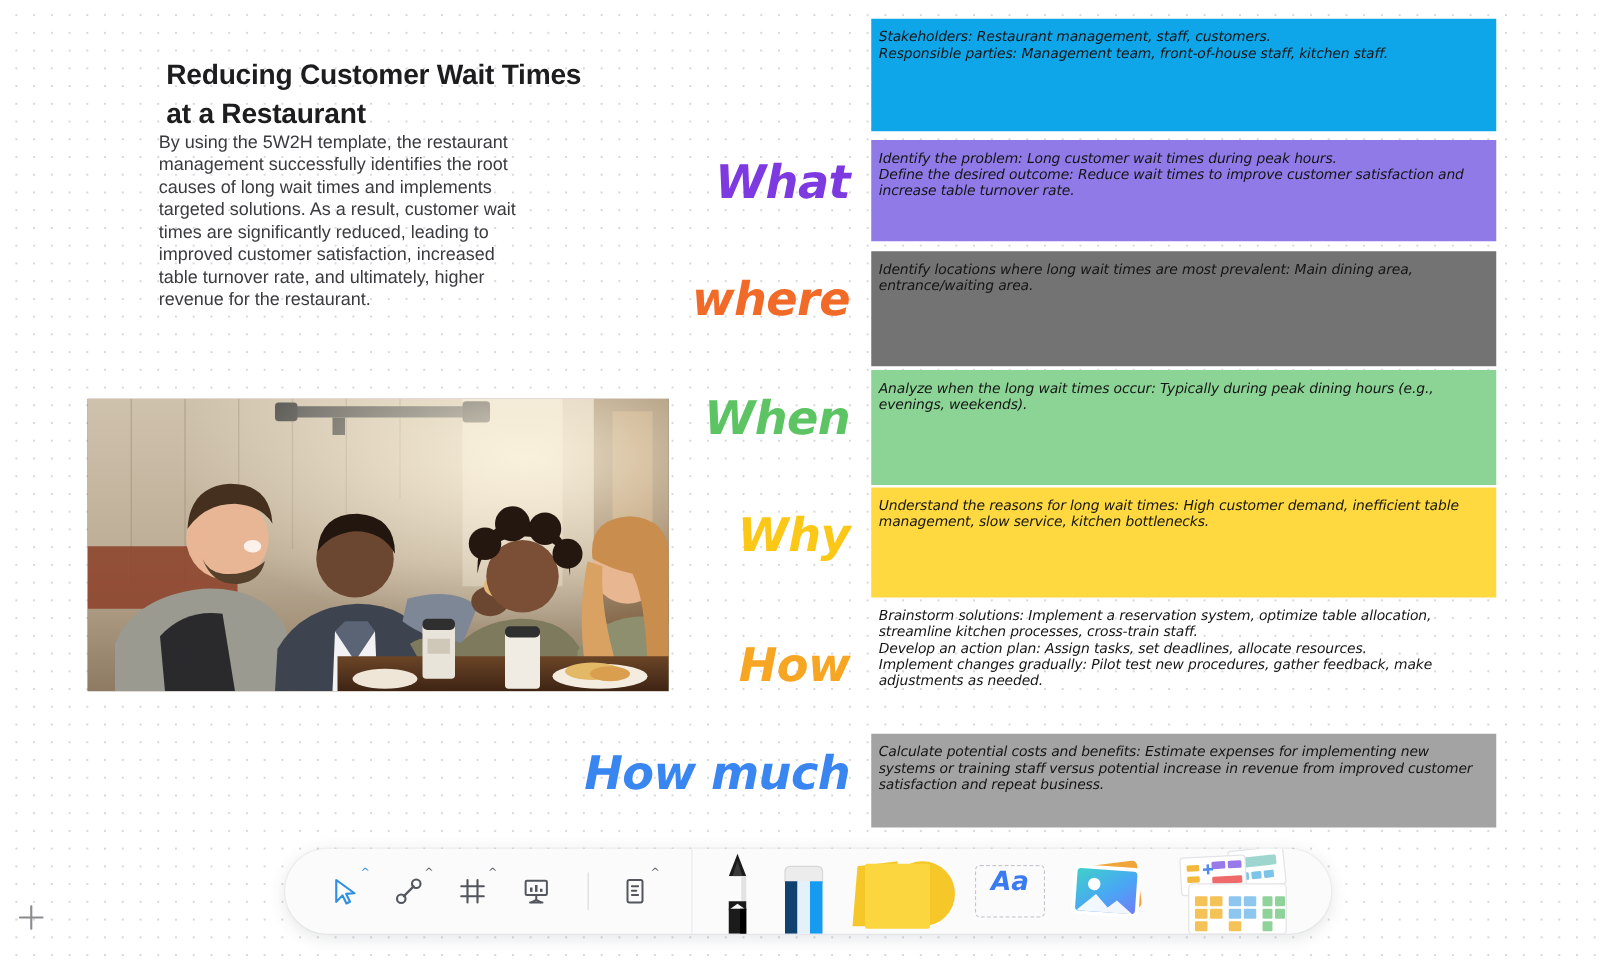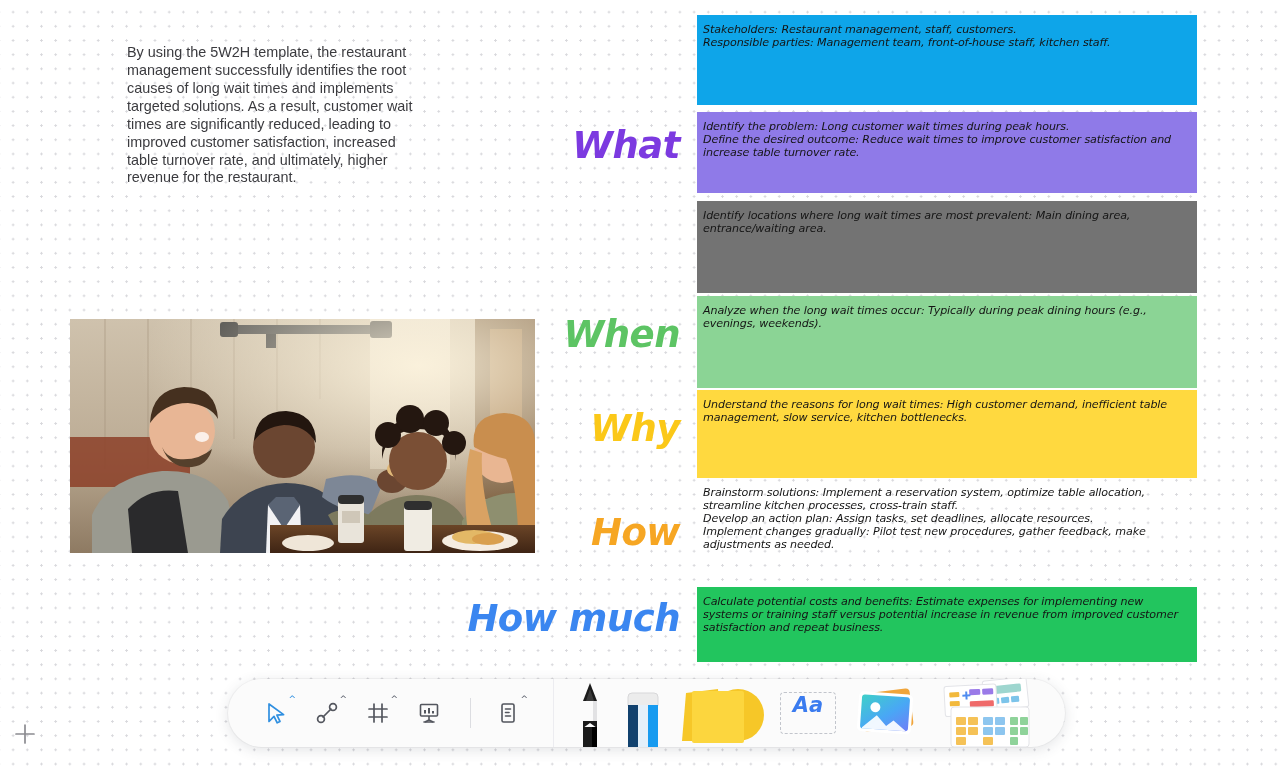--- a/index.html
+++ b/index.html
@@ -191,20 +191,21 @@
     top: 723px;
     width: 22px;
     height: 22px;
     cursor: pointer;
   }
 </style>
 </head>
 <body>
 
 <div id="left-col">
+  <div id="page-title">Reducing&nbsp;Customer&nbsp;Wait&nbsp;Times<br>&nbsp;at&nbsp;a&nbsp;Restaurant</div>
   <div id="intro-paragraph">By using the 5W2H template, the restaurant management successfully identifies the root causes of long wait times and implements targeted solutions. As a result, customer wait times are significantly reduced, leading to improved customer satisfaction, increased table turnover rate, and ultimately, higher revenue for the restaurant.</div>
 </div>
 
 <div id="photo-frame">
   <svg id="photo-art" viewBox="0 0 465 234" preserveAspectRatio="xMidYMid slice">
     <defs>
       <linearGradient id="wallg" x1="0" y1="0" x2="0" y2="1">
         <stop offset="0%" stop-color="#cfc2ad"></stop>
         <stop offset="55%" stop-color="#bdad96"></stop>
         <stop offset="100%" stop-color="#8e7a62"></stop>
@@ -300,20 +301,21 @@
     </g>
     <ellipse cx="410" cy="222" rx="38" ry="10" fill="#f5ece0"></ellipse>
     <ellipse cx="404" cy="218" rx="22" ry="7" fill="#e3b866"></ellipse>
     <ellipse cx="418" cy="220" rx="16" ry="6" fill="#d99f4e"></ellipse>
     <ellipse cx="238" cy="224" rx="26" ry="8" fill="#efe6d8"></ellipse>
   </svg>
 </div>
 
 <div id="labels-col">
   <div class="qlabel" style="top: 127px; color: rgb(124, 58, 224);">What</div>
+  <div class="qlabel" style="top: 221px; color: rgb(242, 106, 39);">where</div>
   <div class="qlabel" style="top: 316px; color: rgb(93, 196, 100);">When</div>
   <div class="qlabel" style="top: 410px; color: rgb(251, 200, 24);">Why</div>
   <div class="qlabel" style="top: 514px; color: rgb(246, 166, 35);">How</div>
   <div class="qlabel" style="top: 600px; color: rgb(58, 134, 240);">How much</div>
 </div>
 
 <div id="cards-col">
   <div class="card" style="position: absolute; top: 0px; height: 90px; background: #0ea5e9;">
       <div class="card-text">Stakeholders: Restaurant management, staff, customers.
 Responsible parties: Management team, front-of-house staff, kitchen staff.</div>
@@ -329,21 +331,21 @@
       <div class="card-text">Analyze when the long wait times occur: Typically during peak dining hours (e.g., evenings, weekends).</div>
     </div>
   <div class="card" style="position: absolute; top: 375px; height: 88px; background: rgb(255, 217, 63);">
       <div class="card-text">Understand the reasons for long wait times: High customer demand, inefficient table management, slow service, kitchen bottlenecks.</div>
     </div>
   <div class="card" style="position: absolute; top: 463px; height: 106px;">
       <div class="card-text">Brainstorm solutions: Implement a reservation system, optimize table allocation, streamline kitchen processes, cross-train staff.
 Develop an action plan: Assign tasks, set deadlines, allocate resources.
 Implement changes gradually: Pilot test new procedures, gather feedback, make adjustments as needed.</div>
     </div>
-  <div class="card" style="position: absolute; top: 572px; height: 75px; background: #22c55e;">
+  <div class="card" style="position: absolute; top: 572px; height: 75px; background: #a3a3a3;">
       <div class="card-text">Calculate potential costs and benefits: Estimate expenses for implementing new systems or training staff versus potential increase in revenue from improved customer satisfaction and repeat business.</div>
     </div>
 </div>
 
 <div id="toolbar">
 
   <div id="toolbar-group-left">
 
     <div class="tool-btn active">
       <svg width="21" height="23" viewBox="0 0 21 23">

